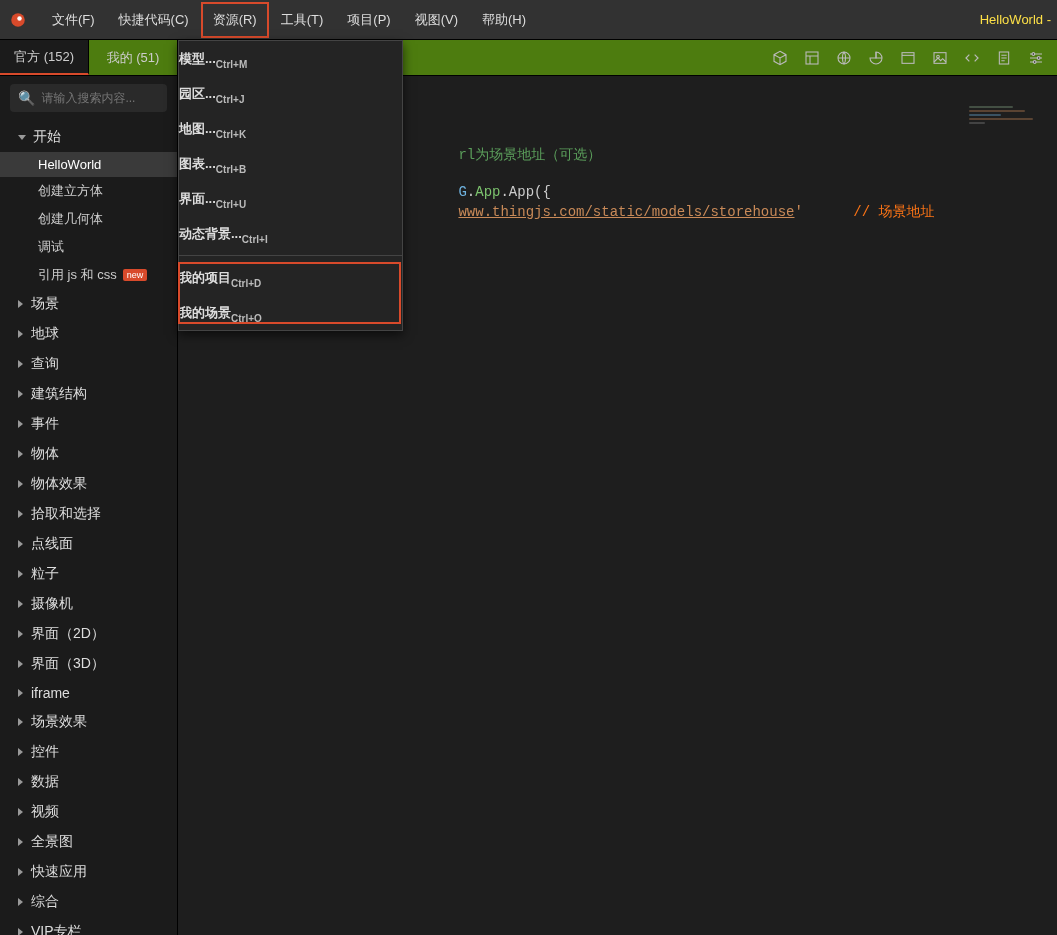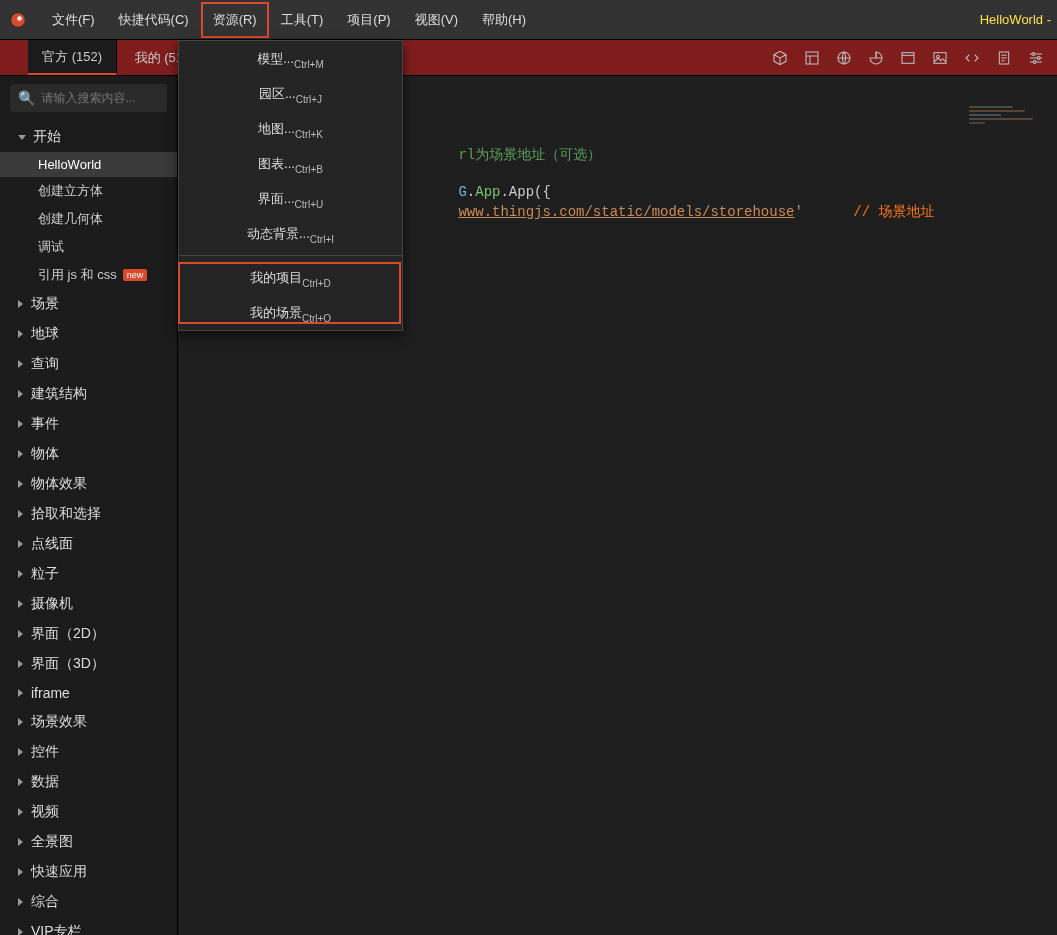--- a/index.html
+++ b/index.html
@@ -50,25 +50,24 @@
 .title-right {
   position: absolute;
   right: 6px;
   color: #fde047;
   font-size: 13px;
 }
 
 
 .secondbar {
   height: 36px;
-  background: #7f1d1d;
+  background: #4d7c0f;
   display: flex;
   align-items: stretch;
   border-bottom: 1px solid #000;
-  padding-left: 28px;
 }
 .side-tabs {
   display: flex;
   align-items: stretch;
   width: 178px;
   border-right: 1px solid #000;
 }
 .side-tab {
   flex: 1;
   display: flex;
@@ -207,25 +206,26 @@
   left: 178px;
   width: 225px;
   background: #242424;
   border: 1px solid #444;
   z-index: 100;
   box-shadow: 0 4px 10px rgba(0,0,0,.6);
 }
 .dd-item {
   display: flex;
   align-items: center;
-  justify-content: center;
-  padding: 6px 20px;
+  justify-content: flex-start;
+  padding: 6px 0;
   color: #ddd;
   cursor: pointer;
   font-size: 13px;
+  font-weight: bold;
 }
 .dd-sep { height:1px; background:#444; margin:4px 0;}
 .dd-short { color:#bbb; font-size:10px;margin-top:12px; }
 .dd-highlight-box {
   position:absolute;
   left:178px;
   top:262px;
   width:223px;
   height:62px;
   border:2px solid #d84a2b;

